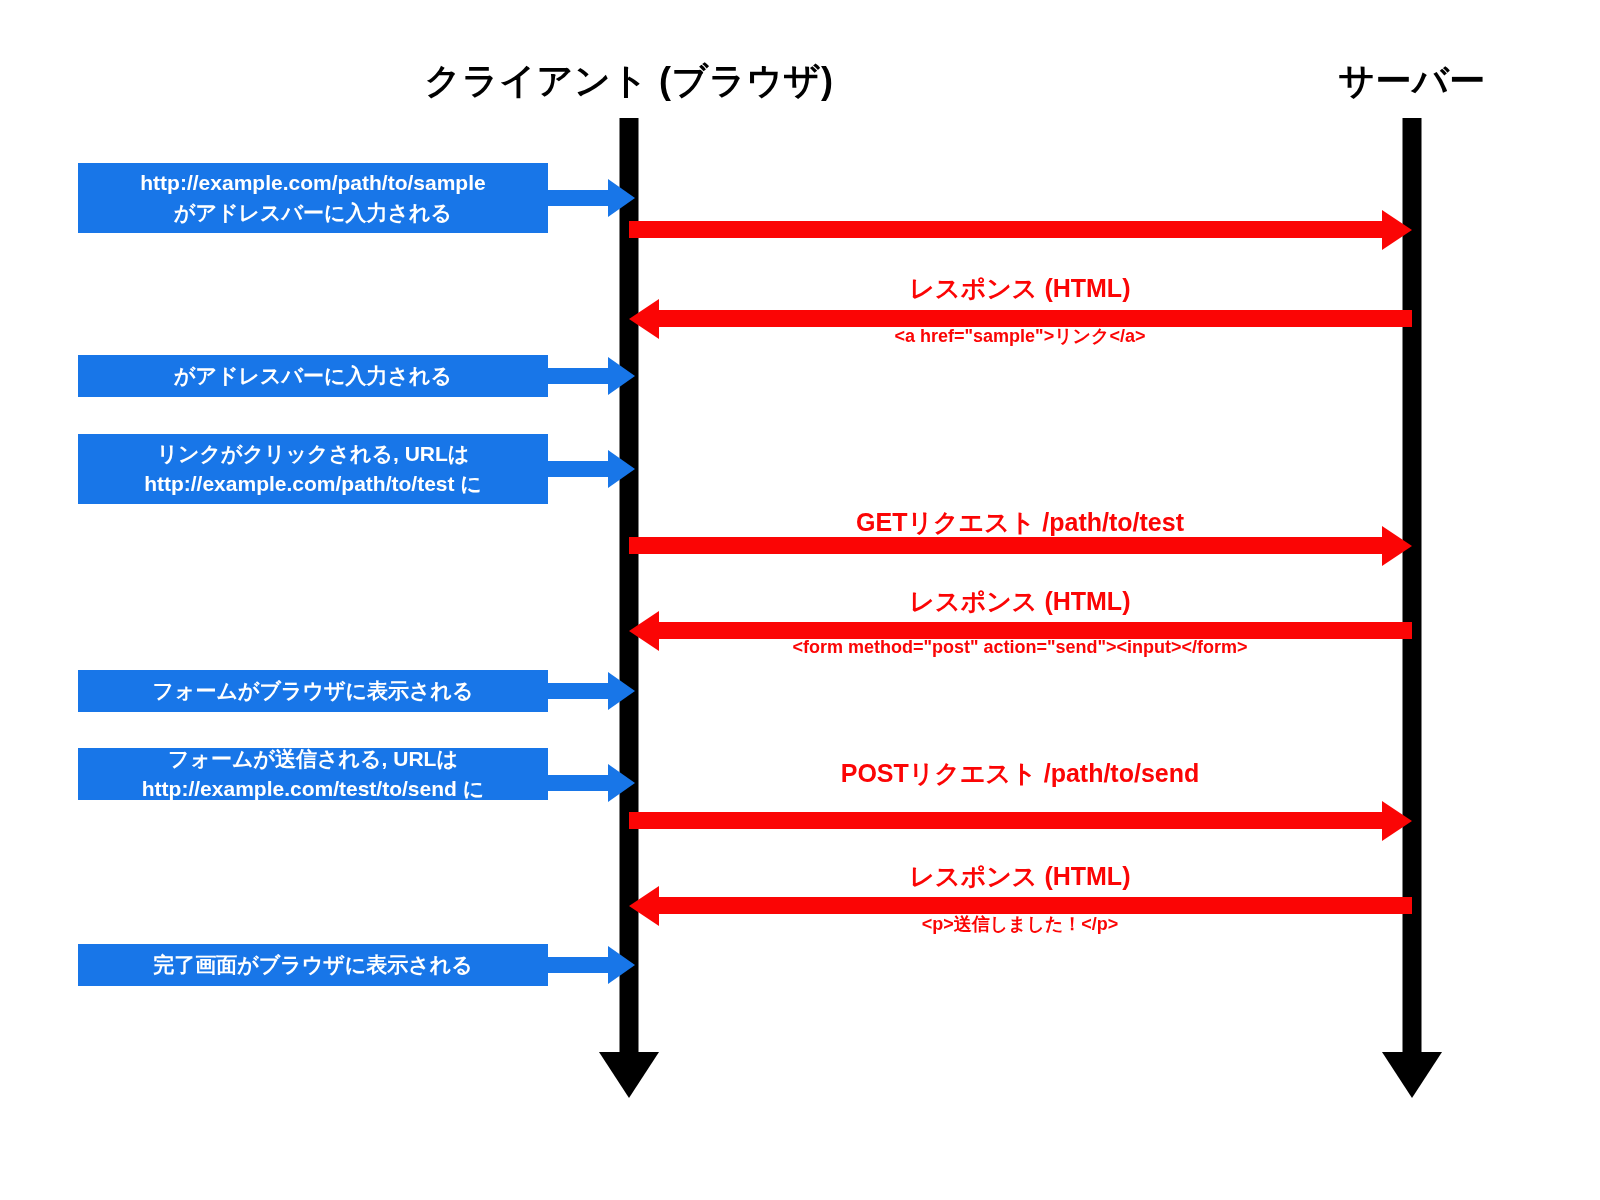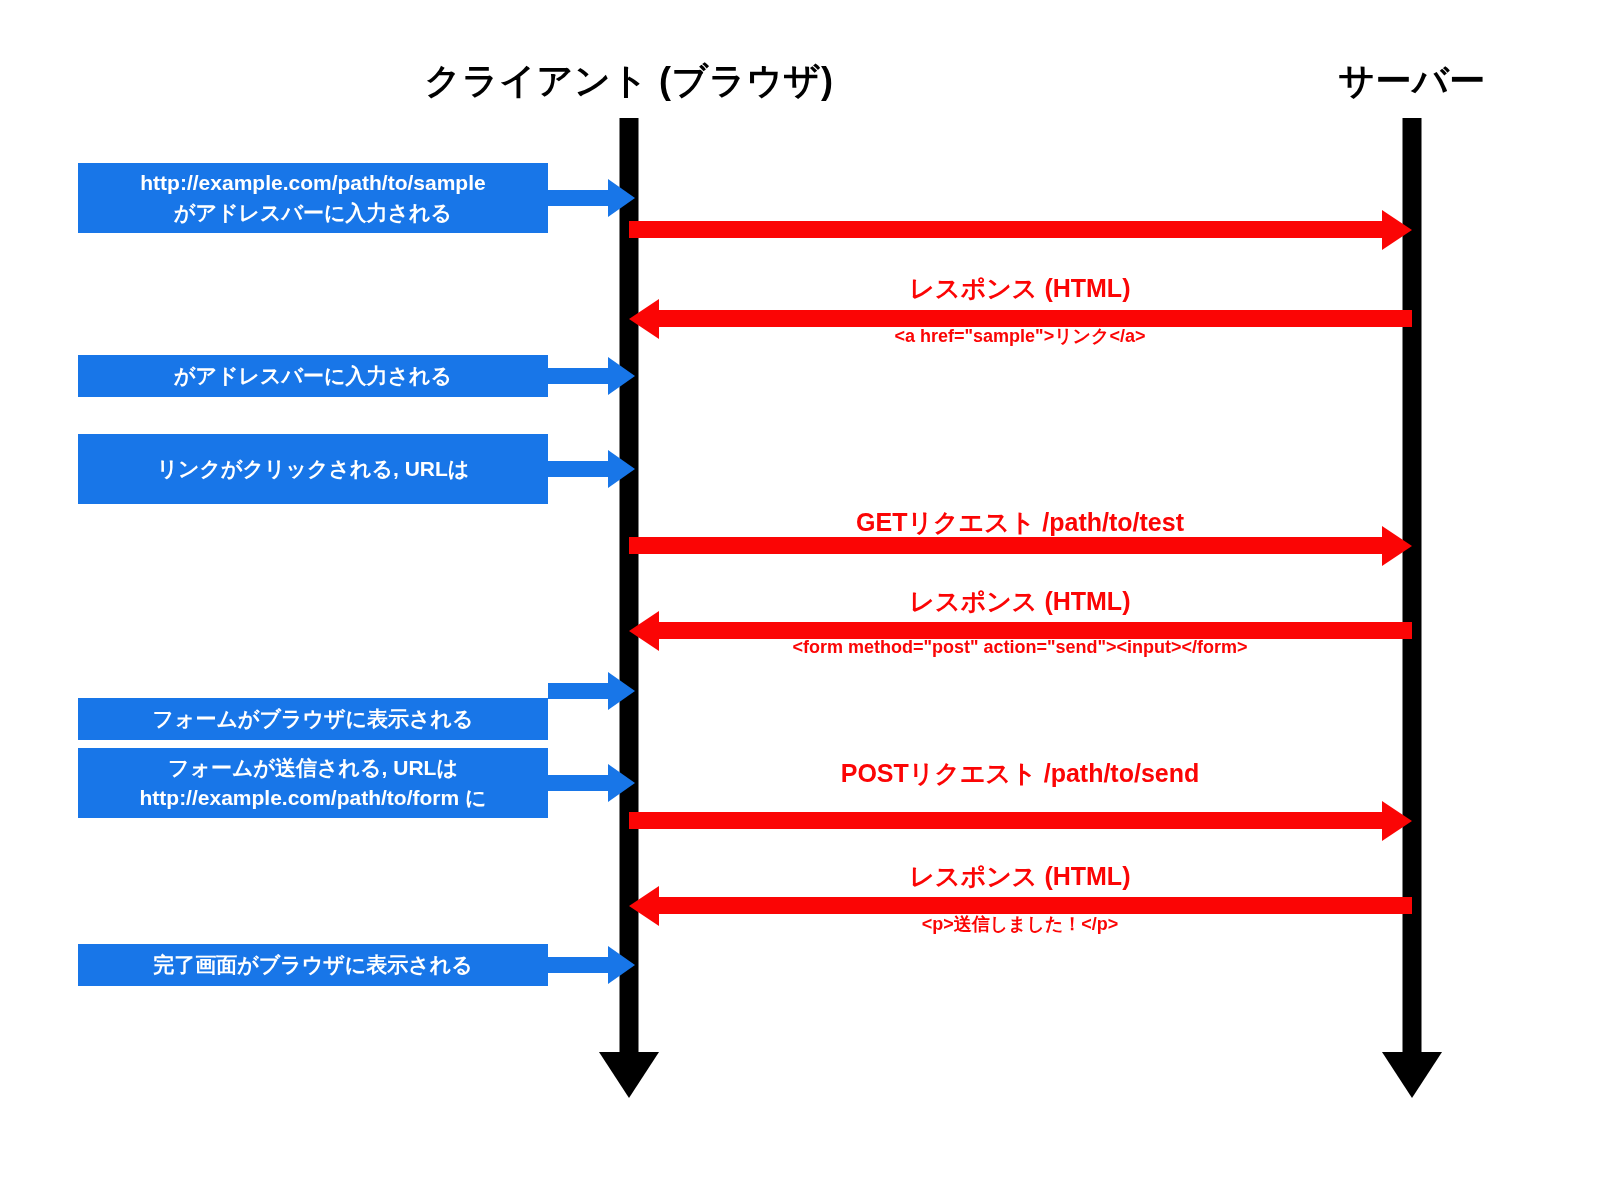--- a/index.html
+++ b/index.html
@@ -137,42 +137,43 @@
   <div class="msg-sub" style="left:1020px; top:324px;">&lt;a href="sample"&gt;リンク&lt;/a&gt;</div>
 
   <div class="note" style="left:78px; top:355px; width:470px; height:42px;">
     <span>がアドレスバーに入力される</span>
   </div>
   <div class="blue-shaft" style="left:548px; top:368px; width:66px;"></div>
   <div class="blue-head" style="left:608px; top:357px;"></div>
 
   <div class="note" style="left:78px; top:434px; width:470px; height:70px;">
     <span>リンクがクリックされる, URLは</span>
+    <span>http://example.com/path/to/test に</span>
   </div>
   <div class="blue-shaft" style="left:548px; top:461px; width:66px;"></div>
   <div class="blue-head" style="left:608px; top:450px;"></div>
 
   <div class="msg-label" style="left:1020px; top:506px;">GETリクエスト /path/to/test</div>
   <div class="red-shaft" style="left:629px; top:537px; width:758px;"></div>
   <div class="red-head-right" style="left:1382px; top:526px;"></div>
 
   <div class="msg-label" style="left:1020px; top:585px;">レスポンス (HTML)</div>
   <div class="red-shaft" style="left:654px; top:622px; width:758px;"></div>
   <div class="red-head-left" style="left:629px; top:611px;"></div>
   <div class="msg-sub" style="left:1020px; top:637px;">&lt;form method="post" action="send"&gt;&lt;input&gt;&lt;/form&gt;</div>
 
-  <div class="note" style="left:78px; top:670px; width:470px; height:42px;margin-top:28px;">
+  <div class="note" style="left:78px; top:670px; width:470px; height:42px;">
     <span>フォームがブラウザに表示される</span>
   </div>
   <div class="blue-shaft" style="left:548px; top:683px; width:66px;"></div>
   <div class="blue-head" style="left:608px; top:672px;"></div>
 
-  <div class="note" style="left:78px; top:748px; width:470px; height:70px;">
+  <div class="note" style="left:78px; top:748px; width:470px; height:52px;">
     <span>フォームが送信される, URLは</span>
-    <span>http://example.com/path/to/form に</span>
+    <span>http://example.com/test/to/send に</span>
   </div>
   <div class="blue-shaft" style="left:548px; top:775px; width:66px;"></div>
   <div class="blue-head" style="left:608px; top:764px;"></div>
 
   <div class="msg-label" style="left:1020px; top:757px;">POSTリクエスト /path/to/send</div>
   <div class="red-shaft" style="left:629px; top:812px; width:758px;"></div>
   <div class="red-head-right" style="left:1382px; top:801px;"></div>
 
   <div class="msg-label" style="left:1020px; top:860px;">レスポンス (HTML)</div>
   <div class="red-shaft" style="left:654px; top:897px; width:758px;"></div>

